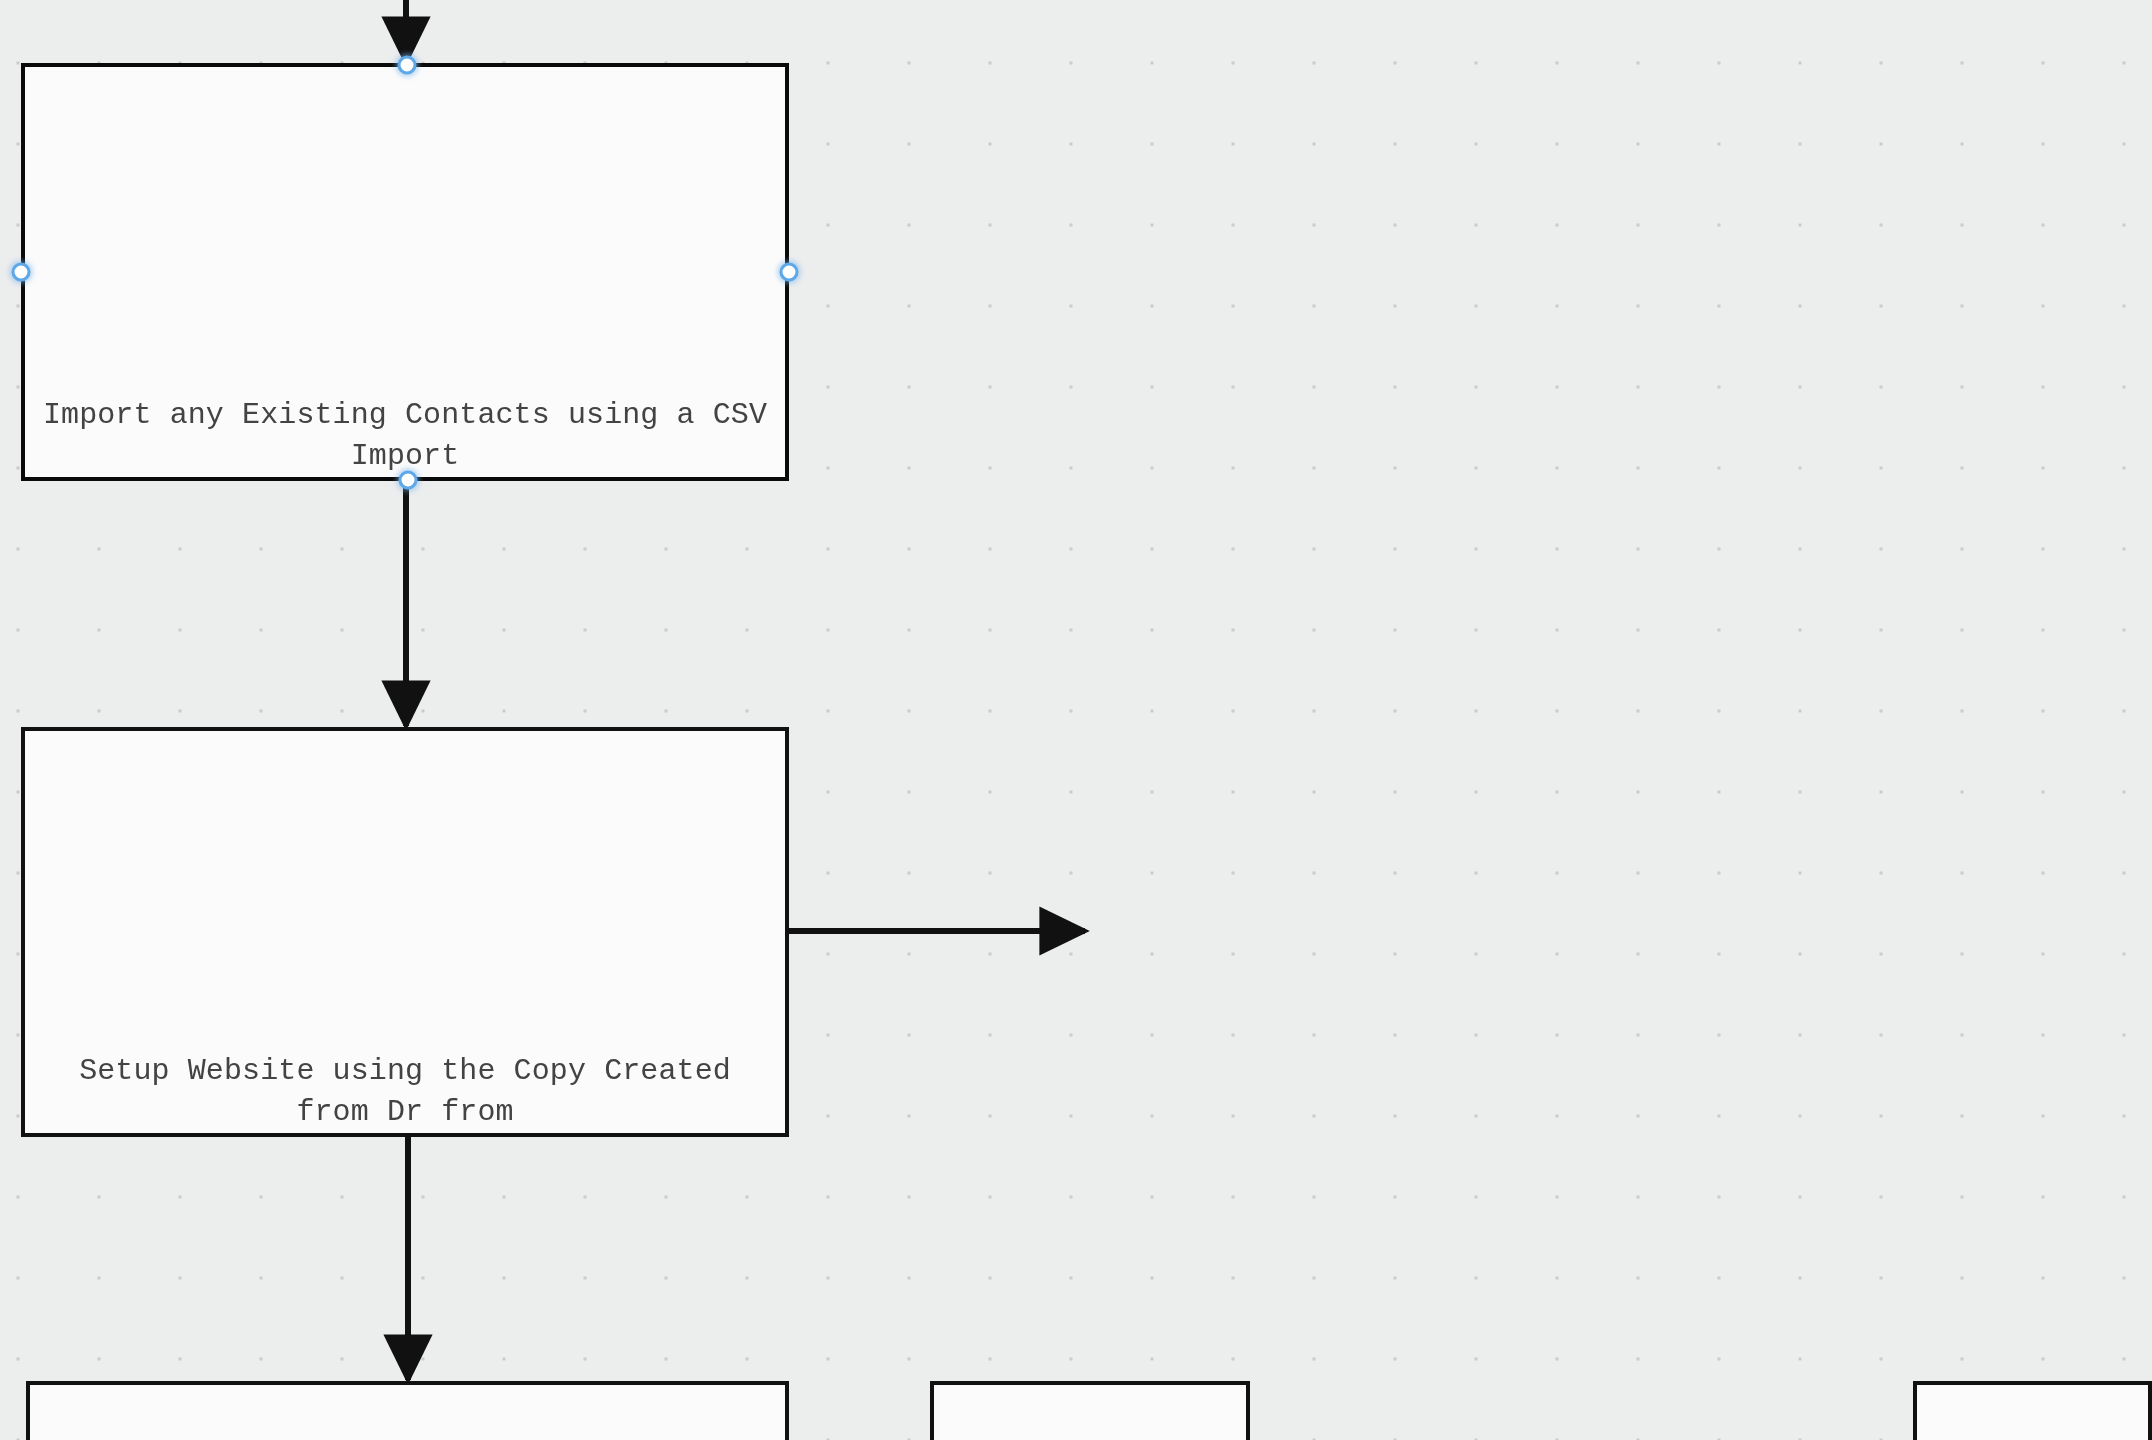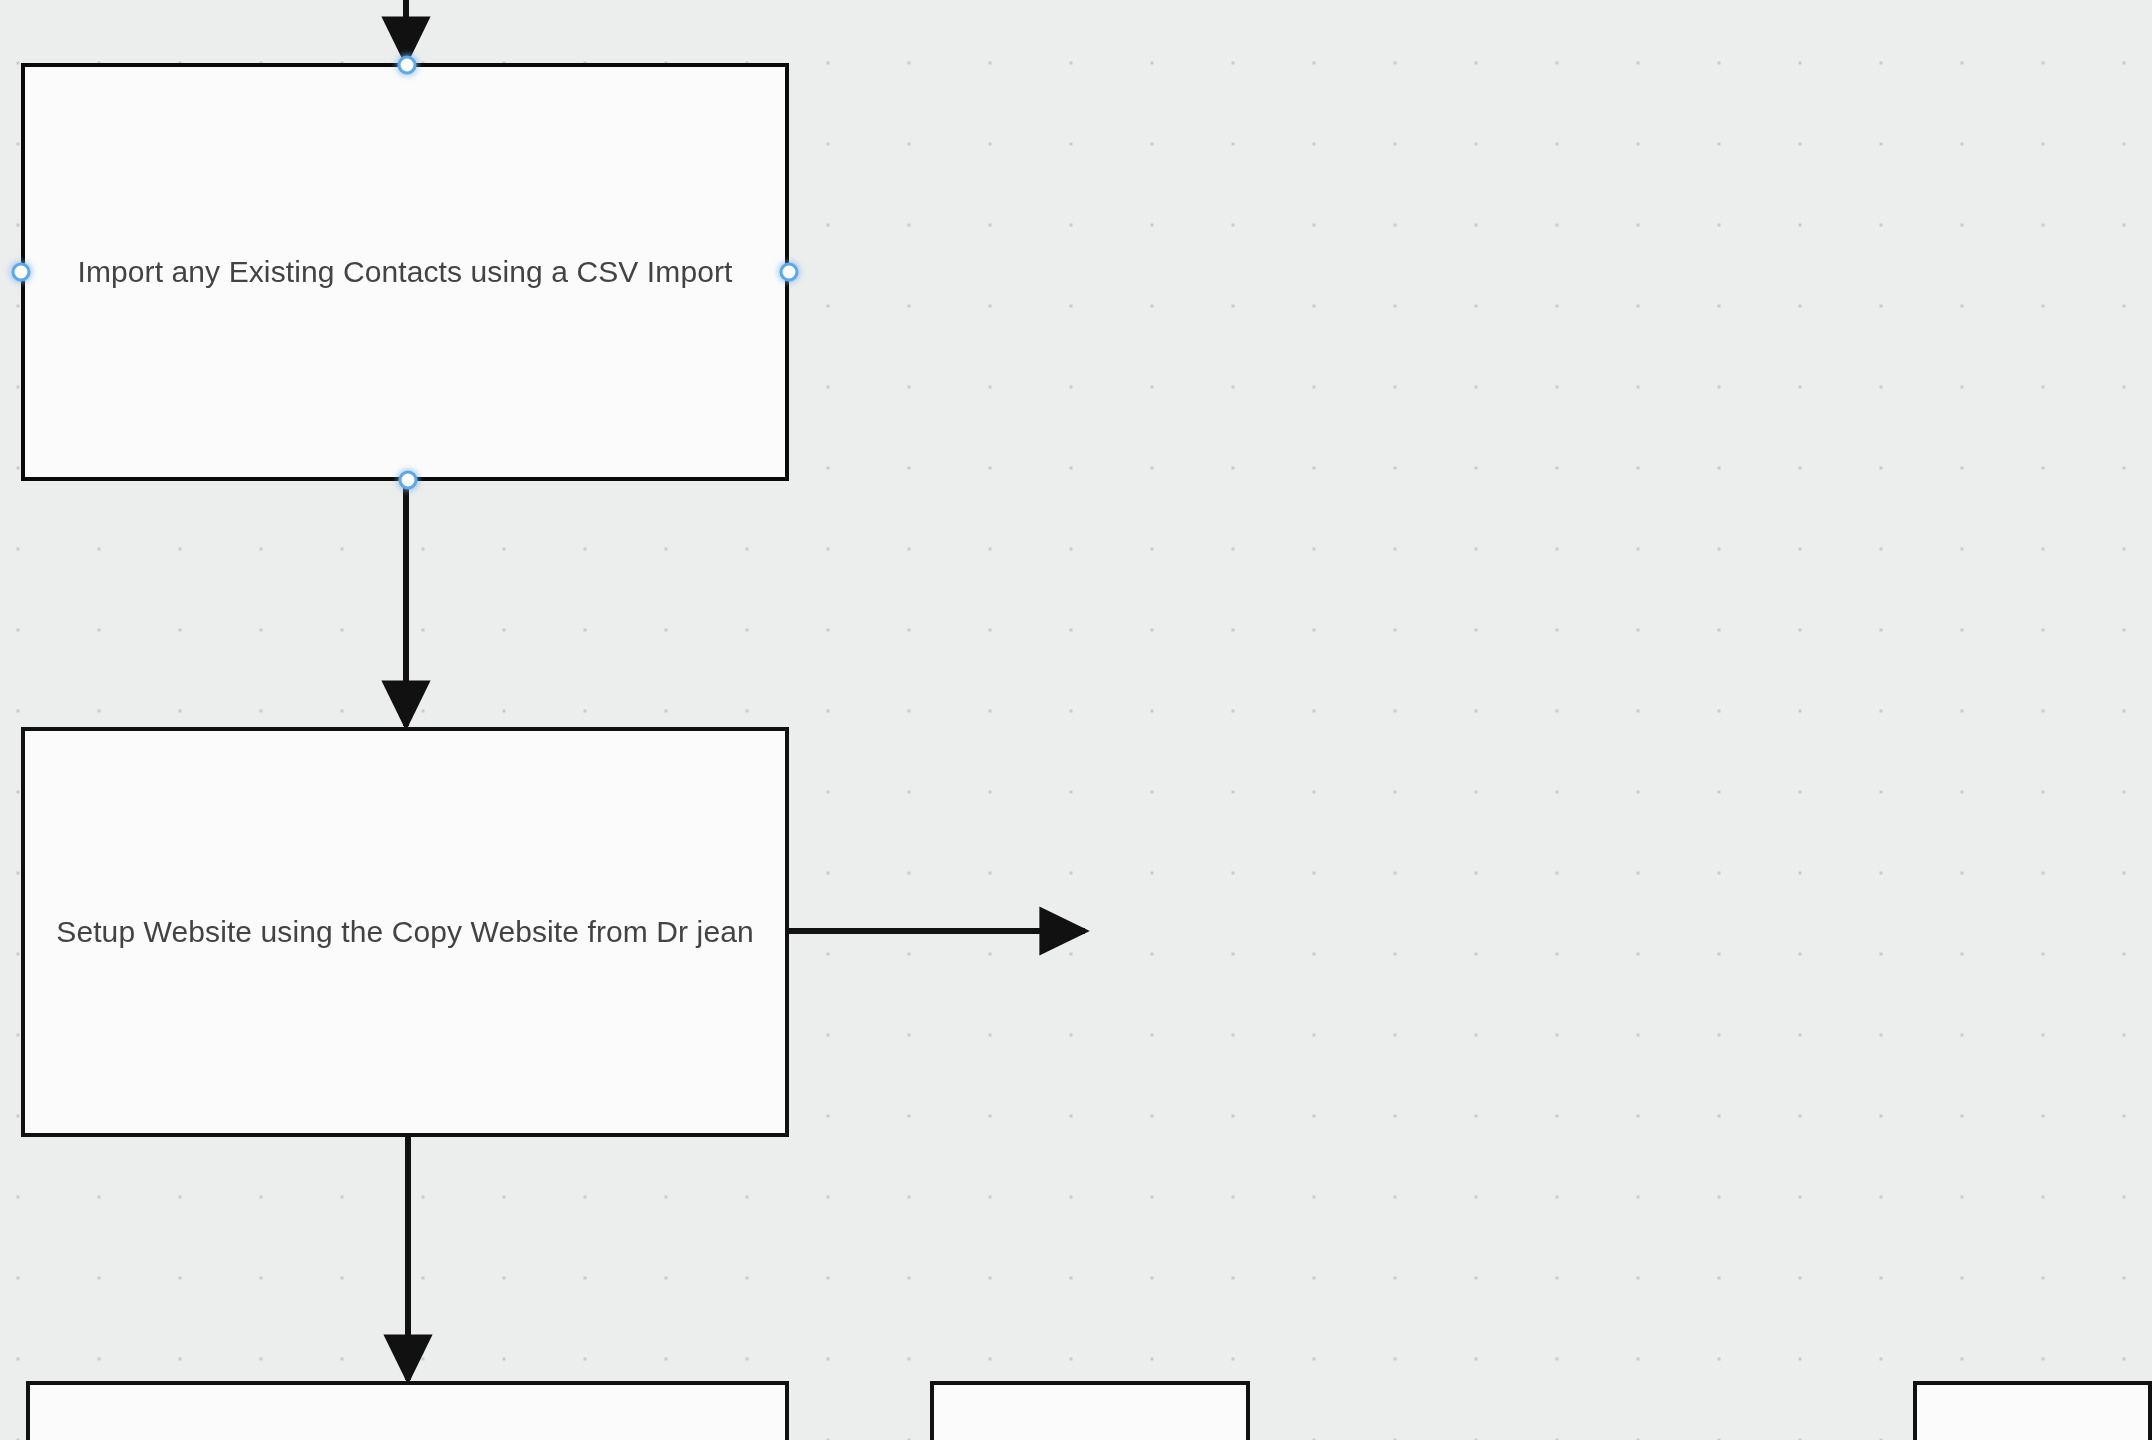--- a/index.html
+++ b/index.html
@@ -37,23 +37,24 @@
     pointer-events: none;
   }
 
   
   .node {
     position: absolute;
     box-sizing: border-box;
     background: #fbfbfb;
     border: 4px solid #111111;
     display: flex;
-    align-items: center;
+    align-items: flex-end;
     justify-content: center;
     z-index: 2;
+    font-family: Liberation Mono, monospace;
   }
   .node-label {
     color: #434343;
     font-size: 30px;
     line-height: 1.36;
     text-align: center;
     white-space: pre-line;
     padding: 0 10px;
     letter-spacing: 0.1px;
   }
@@ -101,21 +102,21 @@
     <line x1="789" y1="931" x2="1085" y2="931" stroke="#111111" stroke-width="6" marker-end="url(#arrowhead)"></line>
 
     <line x1="408" y1="1137" x2="408" y2="1380" stroke="#111111" stroke-width="6" marker-end="url(#arrowhead)"></line>
   </svg>
 
   <div class="node selected" style="left:21px; top:63px; width:768px; height:418px;">
     <div class="node-label">Import any Existing Contacts using a CSV Import</div>
   </div>
 
   <div class="node" style="left:21px; top:727px; width:768px; height:410px;">
-    <div class="node-label">Setup Website using the Copy Website from Dr jean</div>
+    <div class="node-label">Setup Website using the Copy Created from Dr from</div>
   </div>
 
 
   <div class="node partial" style="left:26px; top:1381px; width:763px; height:70px;">
     <div class="node-label"></div>
   </div>
 
   <div class="node partial" style="left:930px; top:1381px; width:320px; height:70px;">
     <div class="node-label"></div>
   </div>

